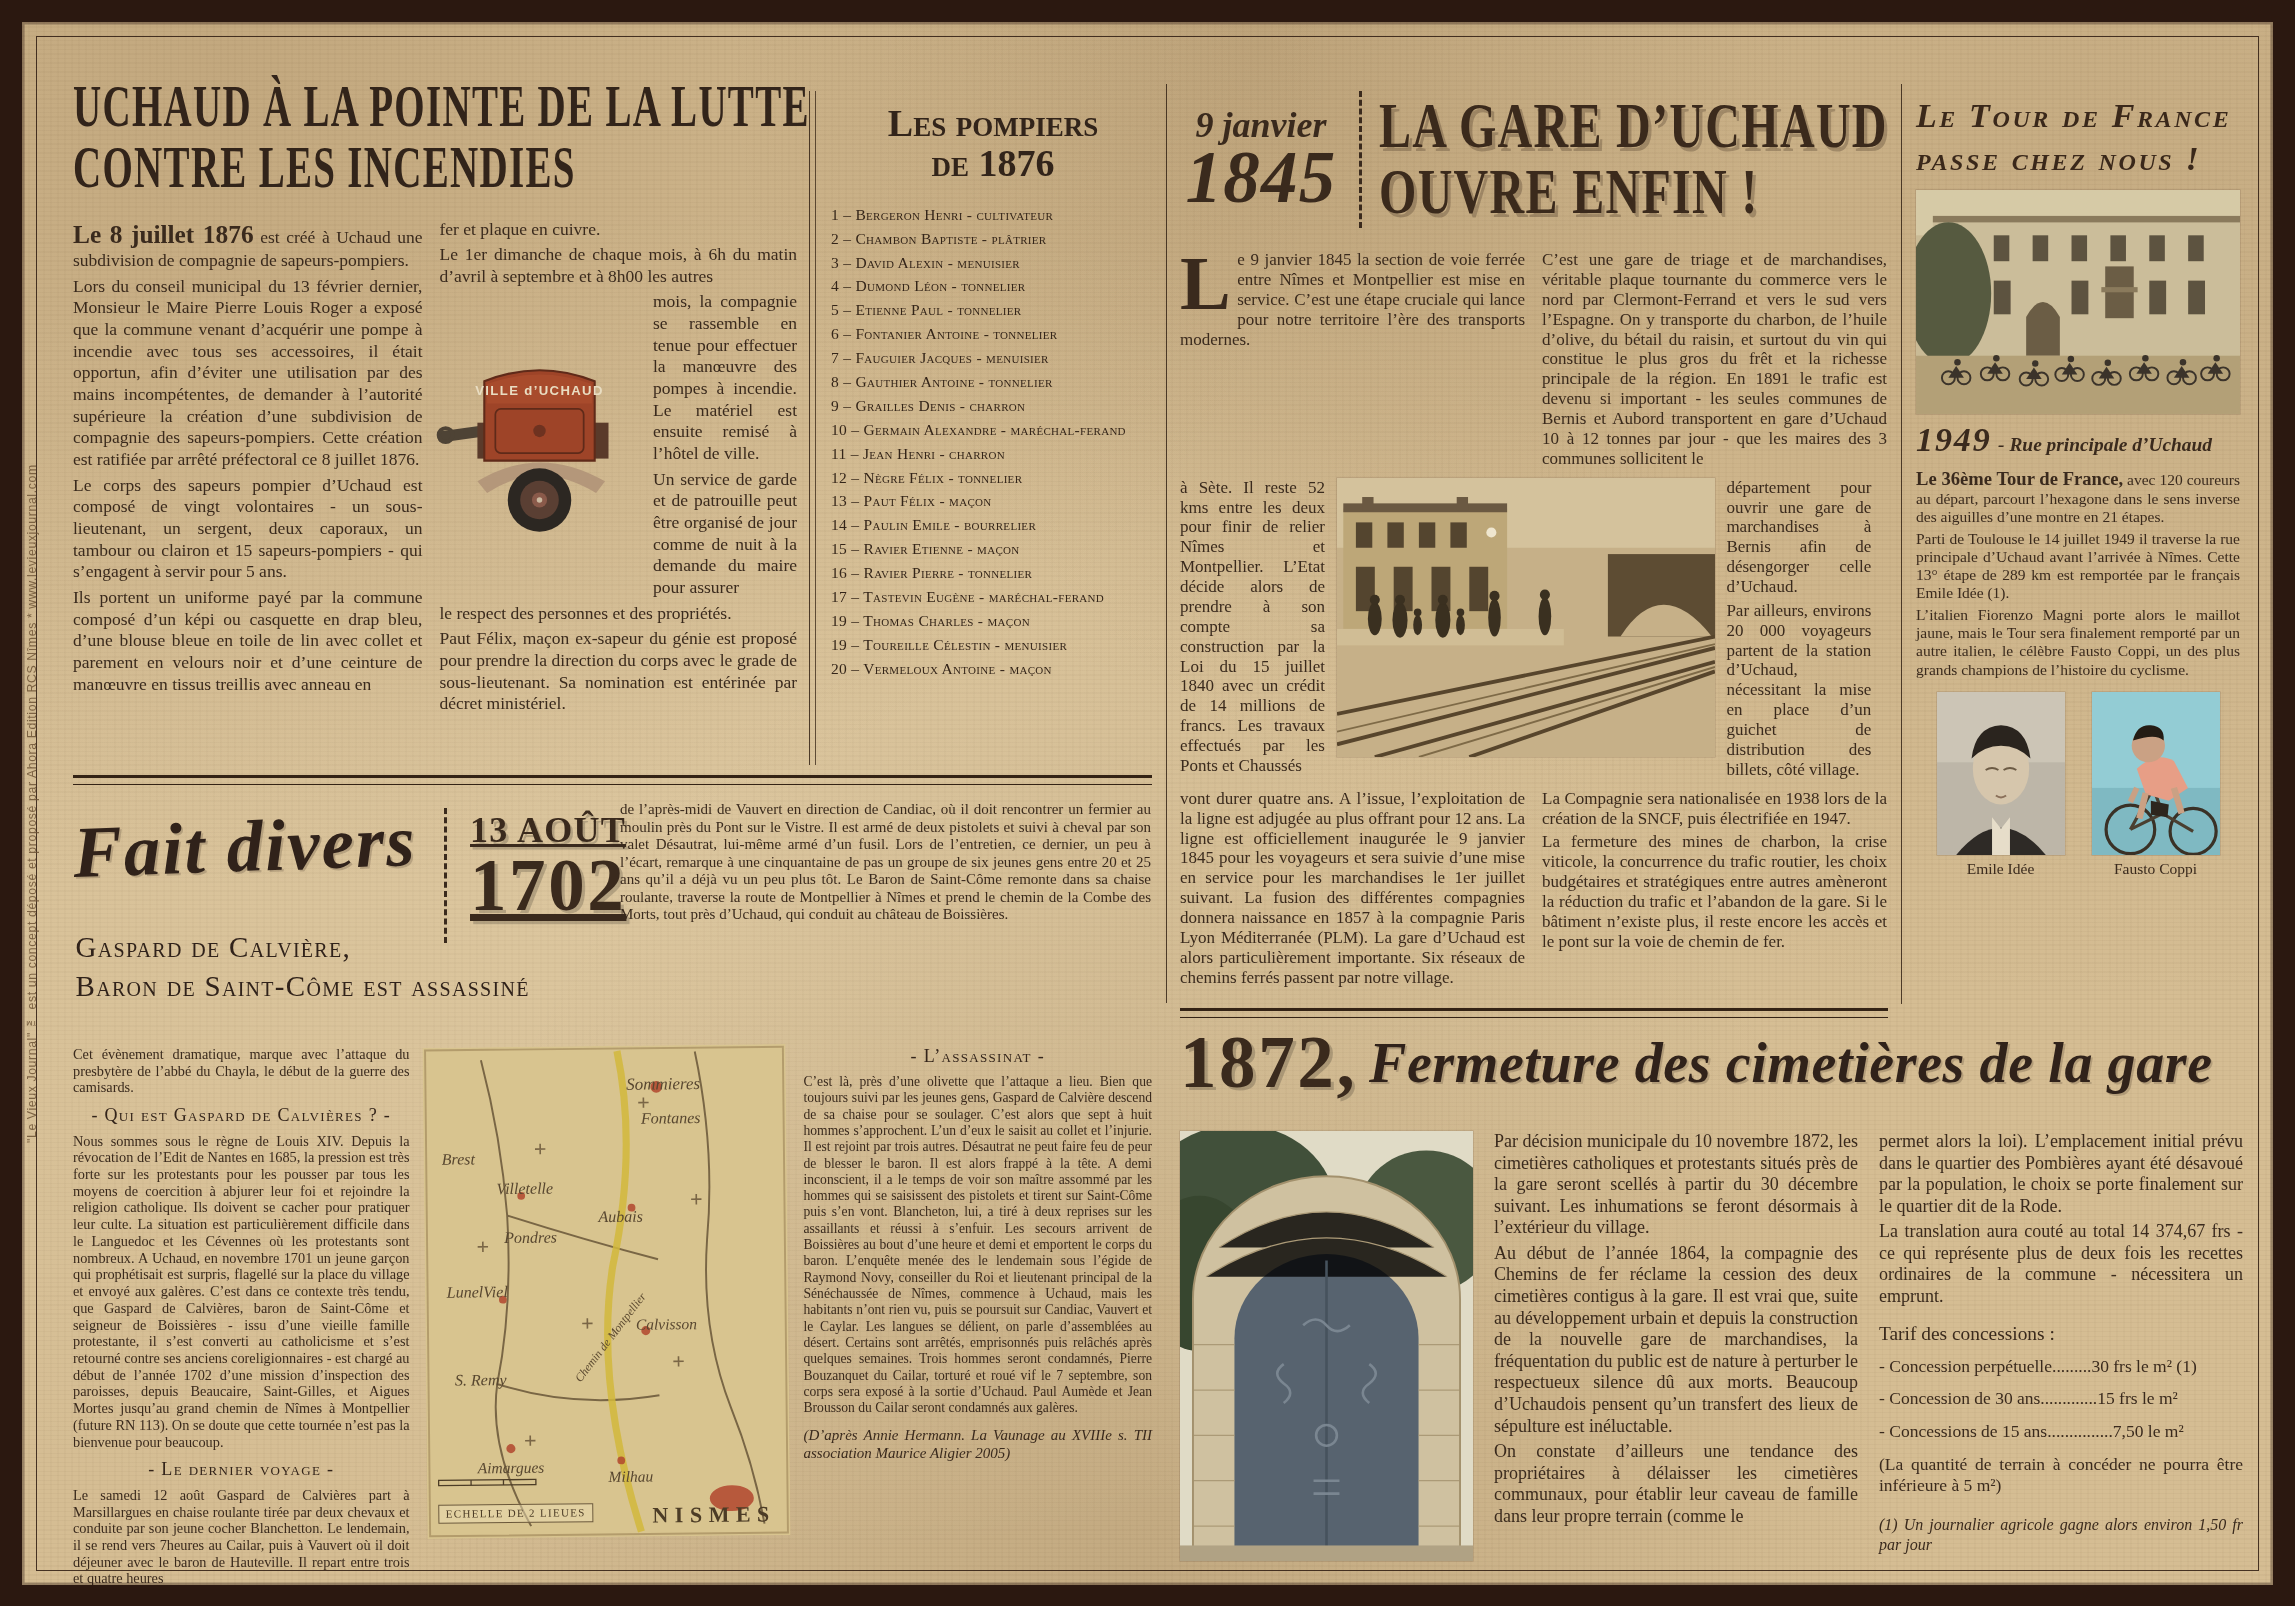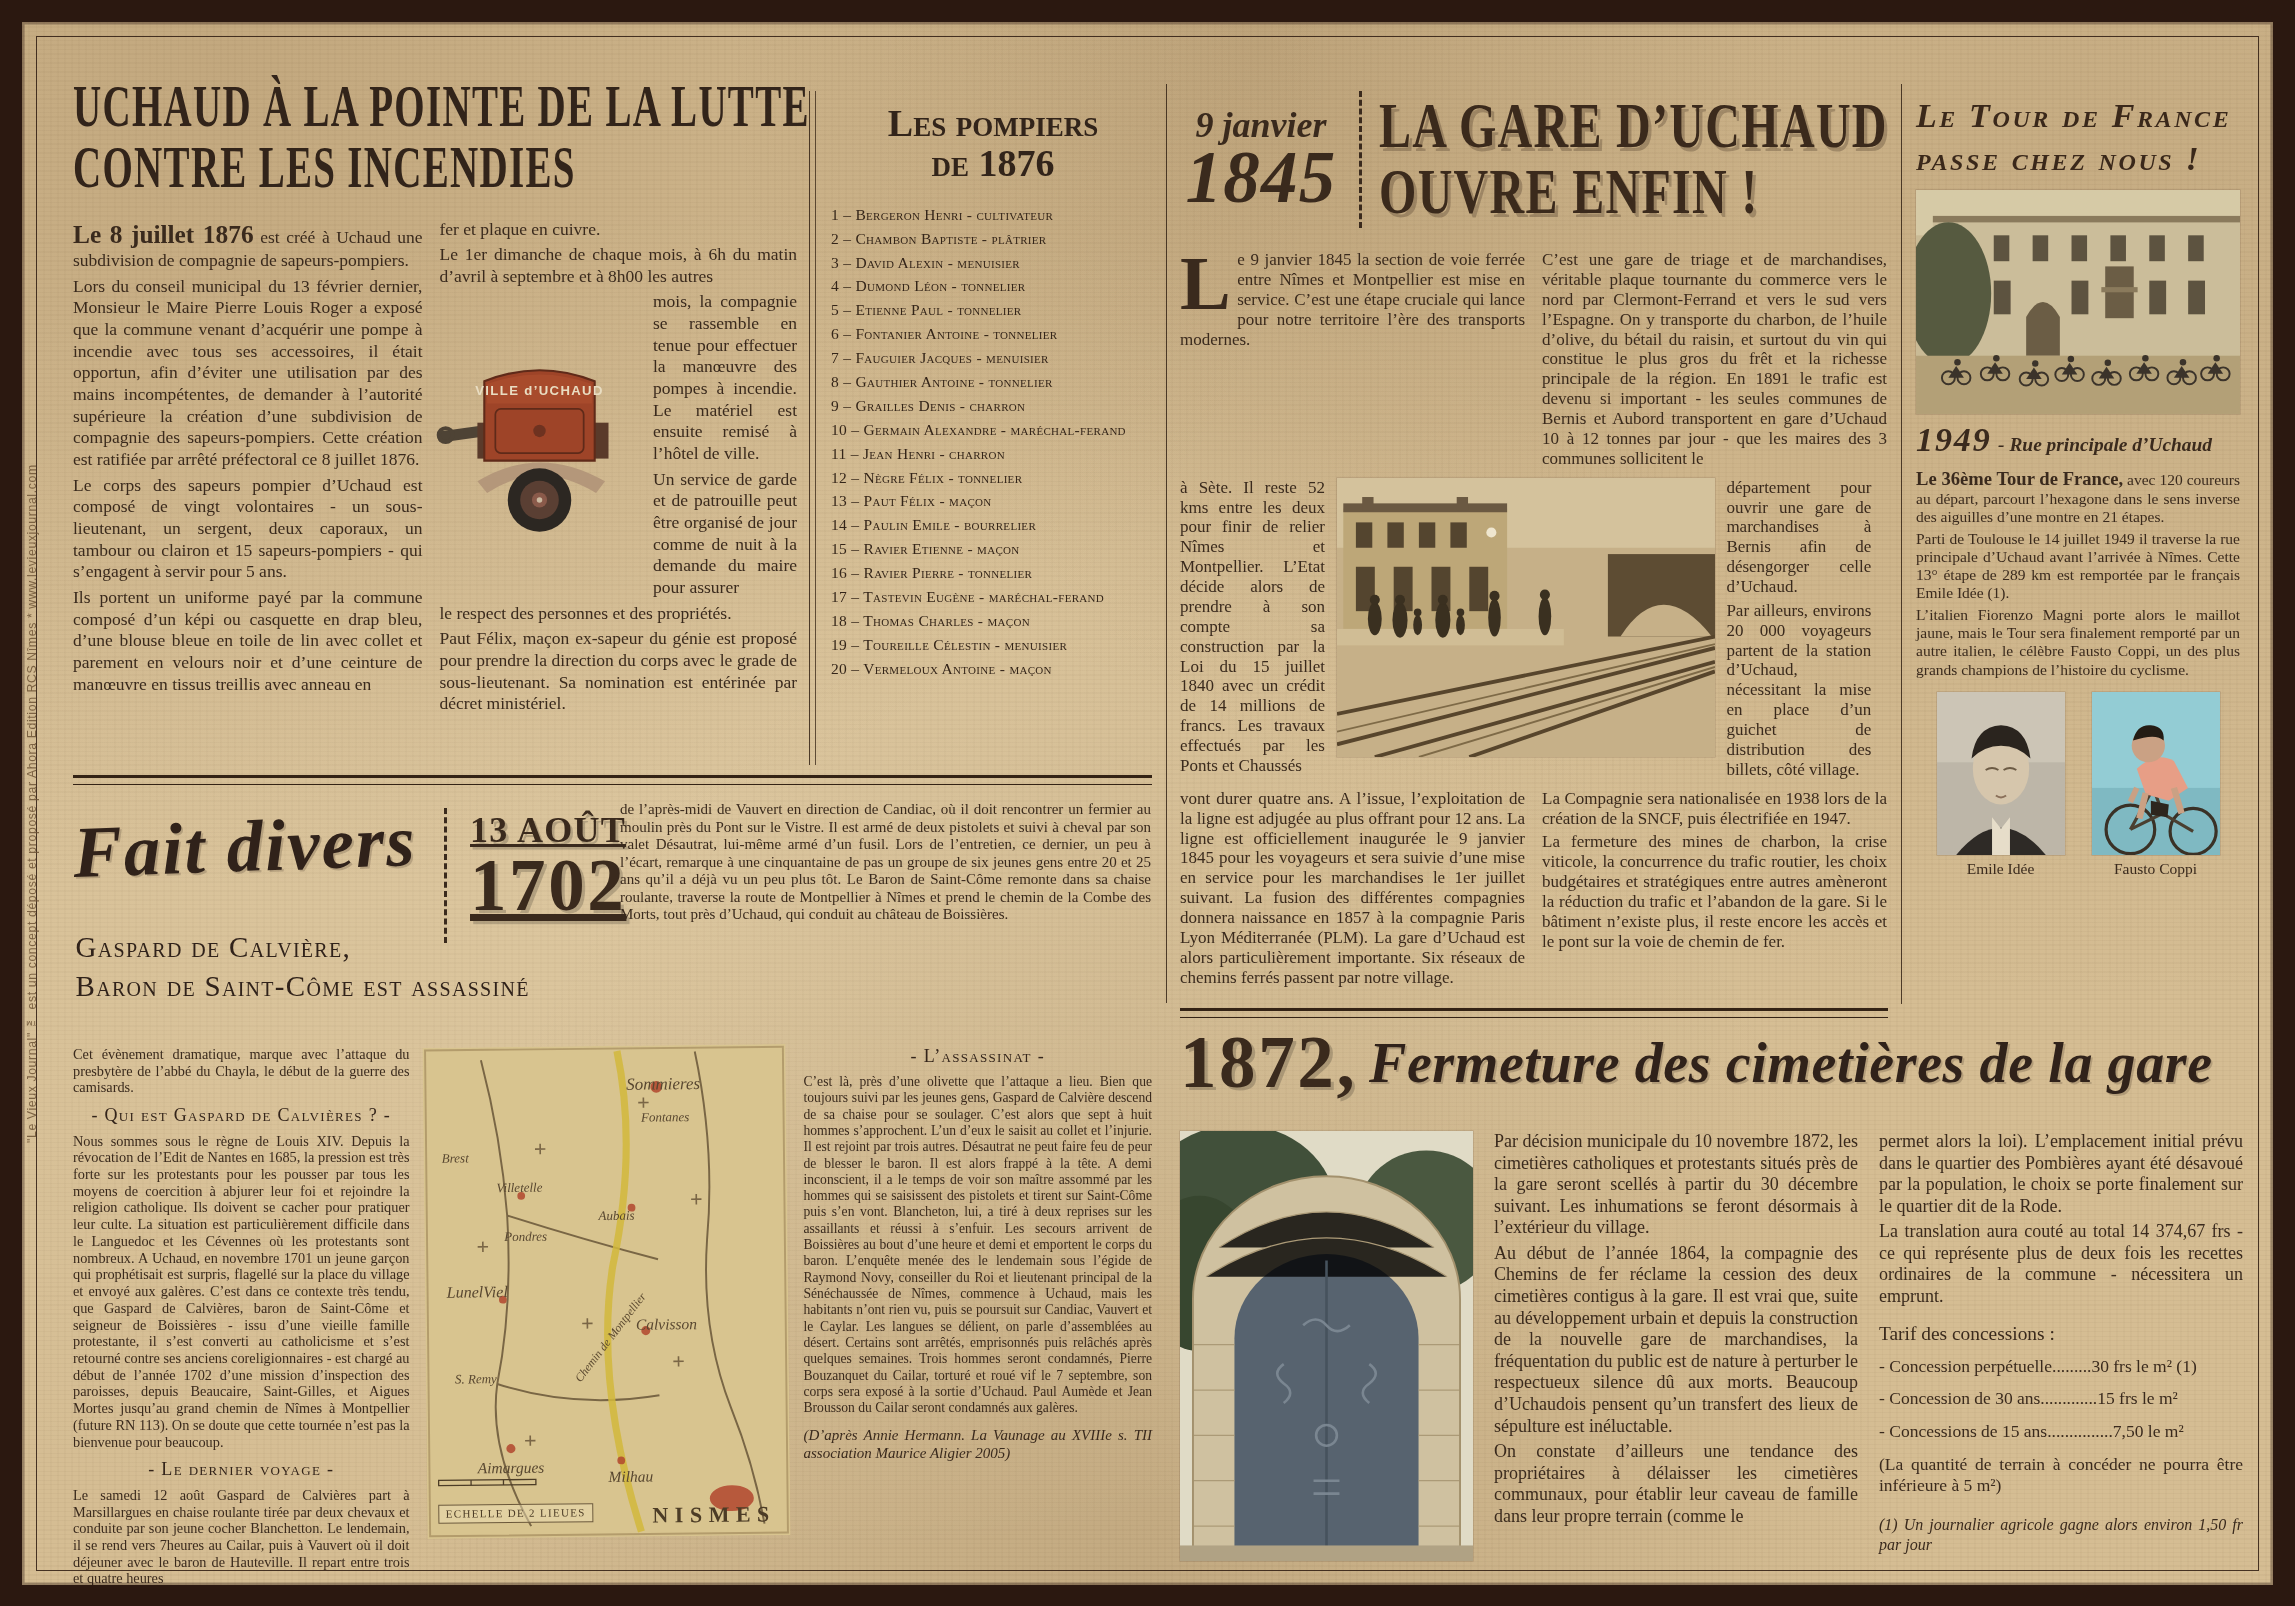--- a/index.html
+++ b/index.html
@@ -96,21 +96,21 @@
   .fd-date { position:absolute; left:397px; top:8px; text-align:left; width:194px;text-decoration:underline; }
   .fdd1 { font-weight:bold; font-size:36px; letter-spacing:1.3px; text-shadow:2.6px 2.6px 0 rgba(0,0,0,.18); }
   .fdd2 { font-weight:bold; font-size:73px; line-height:.95; letter-spacing:2.6px; text-shadow:3.2px 3.2px 0 rgba(0,0,0,.18); }
   .fd-sub { position:absolute; left:2.6px; top:127px; width:622px; font-variant:small-caps; font-size:29px; line-height:1.35; letter-spacing:1.3px; color:#30221a; }
   .fd-toppara { position:absolute; left:547px; top:0; width:531px; font-size:15px; line-height:1.17; }
   .fd-cols { display:flex; gap:15.5px; margin-top:3.9px; }
   .fd-c1 { width:337px; }
   .fd-map { width:363px; height:491px; position:relative; transform:rotate(-.6deg); }
   .fd-c3 { width:349px; }
   .fd-src { font-style:italic; font-size:15px; line-height:1.2; margin-top:9px; }
-  .map-label { position:absolute; font-style:italic; color:#584730; font-size:13px; white-space:nowrap; }
+  .map-label { position:absolute; font-style:italic; color:#584730; font-size:16px; white-space:nowrap; }
   .map-nismes { position:absolute; font-size:22px; letter-spacing:6.5px; color:#4c3c26; font-weight:bold; }
   .map-scale { position:absolute; font-size:11px; letter-spacing:1.3px; color:#4c3c26; border:1.3px solid #6b583a; padding:2.6px 6.5px; background:rgba(236,222,182,.5); }
   .map-road-label { position:absolute; font-style:italic; font-size:11.7px; color:#5c4a30; transform:rotate(-52deg); }
 
   
   .sec-1872 { position:absolute; left:1180px; top:1021px; width:1066px; }
   .t1872 { white-space:nowrap; }
   .t1872 .yr { font-weight:bold; font-size:73px; letter-spacing:2.6px; text-shadow:3.2px 3.2px 0 rgba(0,0,0,.18); vertical-align:middle; }
   .t1872 .script { font-style:italic; font-weight:bold; font-size:56px; letter-spacing:0.6px; margin-left:11.7px; vertical-align:middle;
     color:#30221a; text-shadow:1.9px 1.9px 0 rgba(48,34,26,.2);text-align:right; }
@@ -190,21 +190,21 @@
       <div class="pl-item">8 – Gauthier Antoine - tonnelier</div>
       <div class="pl-item">9 – Grailles Denis - charron</div>
       <div class="pl-item">10 – Germain Alexandre - maréchal-ferand</div>
       <div class="pl-item">11 – Jean Henri - charron</div>
       <div class="pl-item">12 – Nègre Félix - tonnelier</div>
       <div class="pl-item">13 – Paut Félix - maçon</div>
       <div class="pl-item">14 – Paulin Emile - bourrelier</div>
       <div class="pl-item">15 – Ravier Etienne - maçon</div>
       <div class="pl-item">16 – Ravier Pierre - tonnelier</div>
       <div class="pl-item">17 – Tastevin Eugène - maréchal-ferand</div>
-      <div class="pl-item">18 – Thomas Charles - maçon</div>
+      <div class="pl-item">19 – Thomas Charles - maçon</div>
       <div class="pl-item">19 – Toureille Célestin - menuisier</div>
       <div class="pl-item">20 – Vermeloux Antoine - maçon</div>
     </div>
   </div>
 
   <div class="vrule" style="left:1166px; top:84px; height:919px;"></div>
   <div class="hrule" style="left:73px; top:775px; width:1079px;"></div>
 
   <div class="sec-gare">
     <div class="gare-head">

